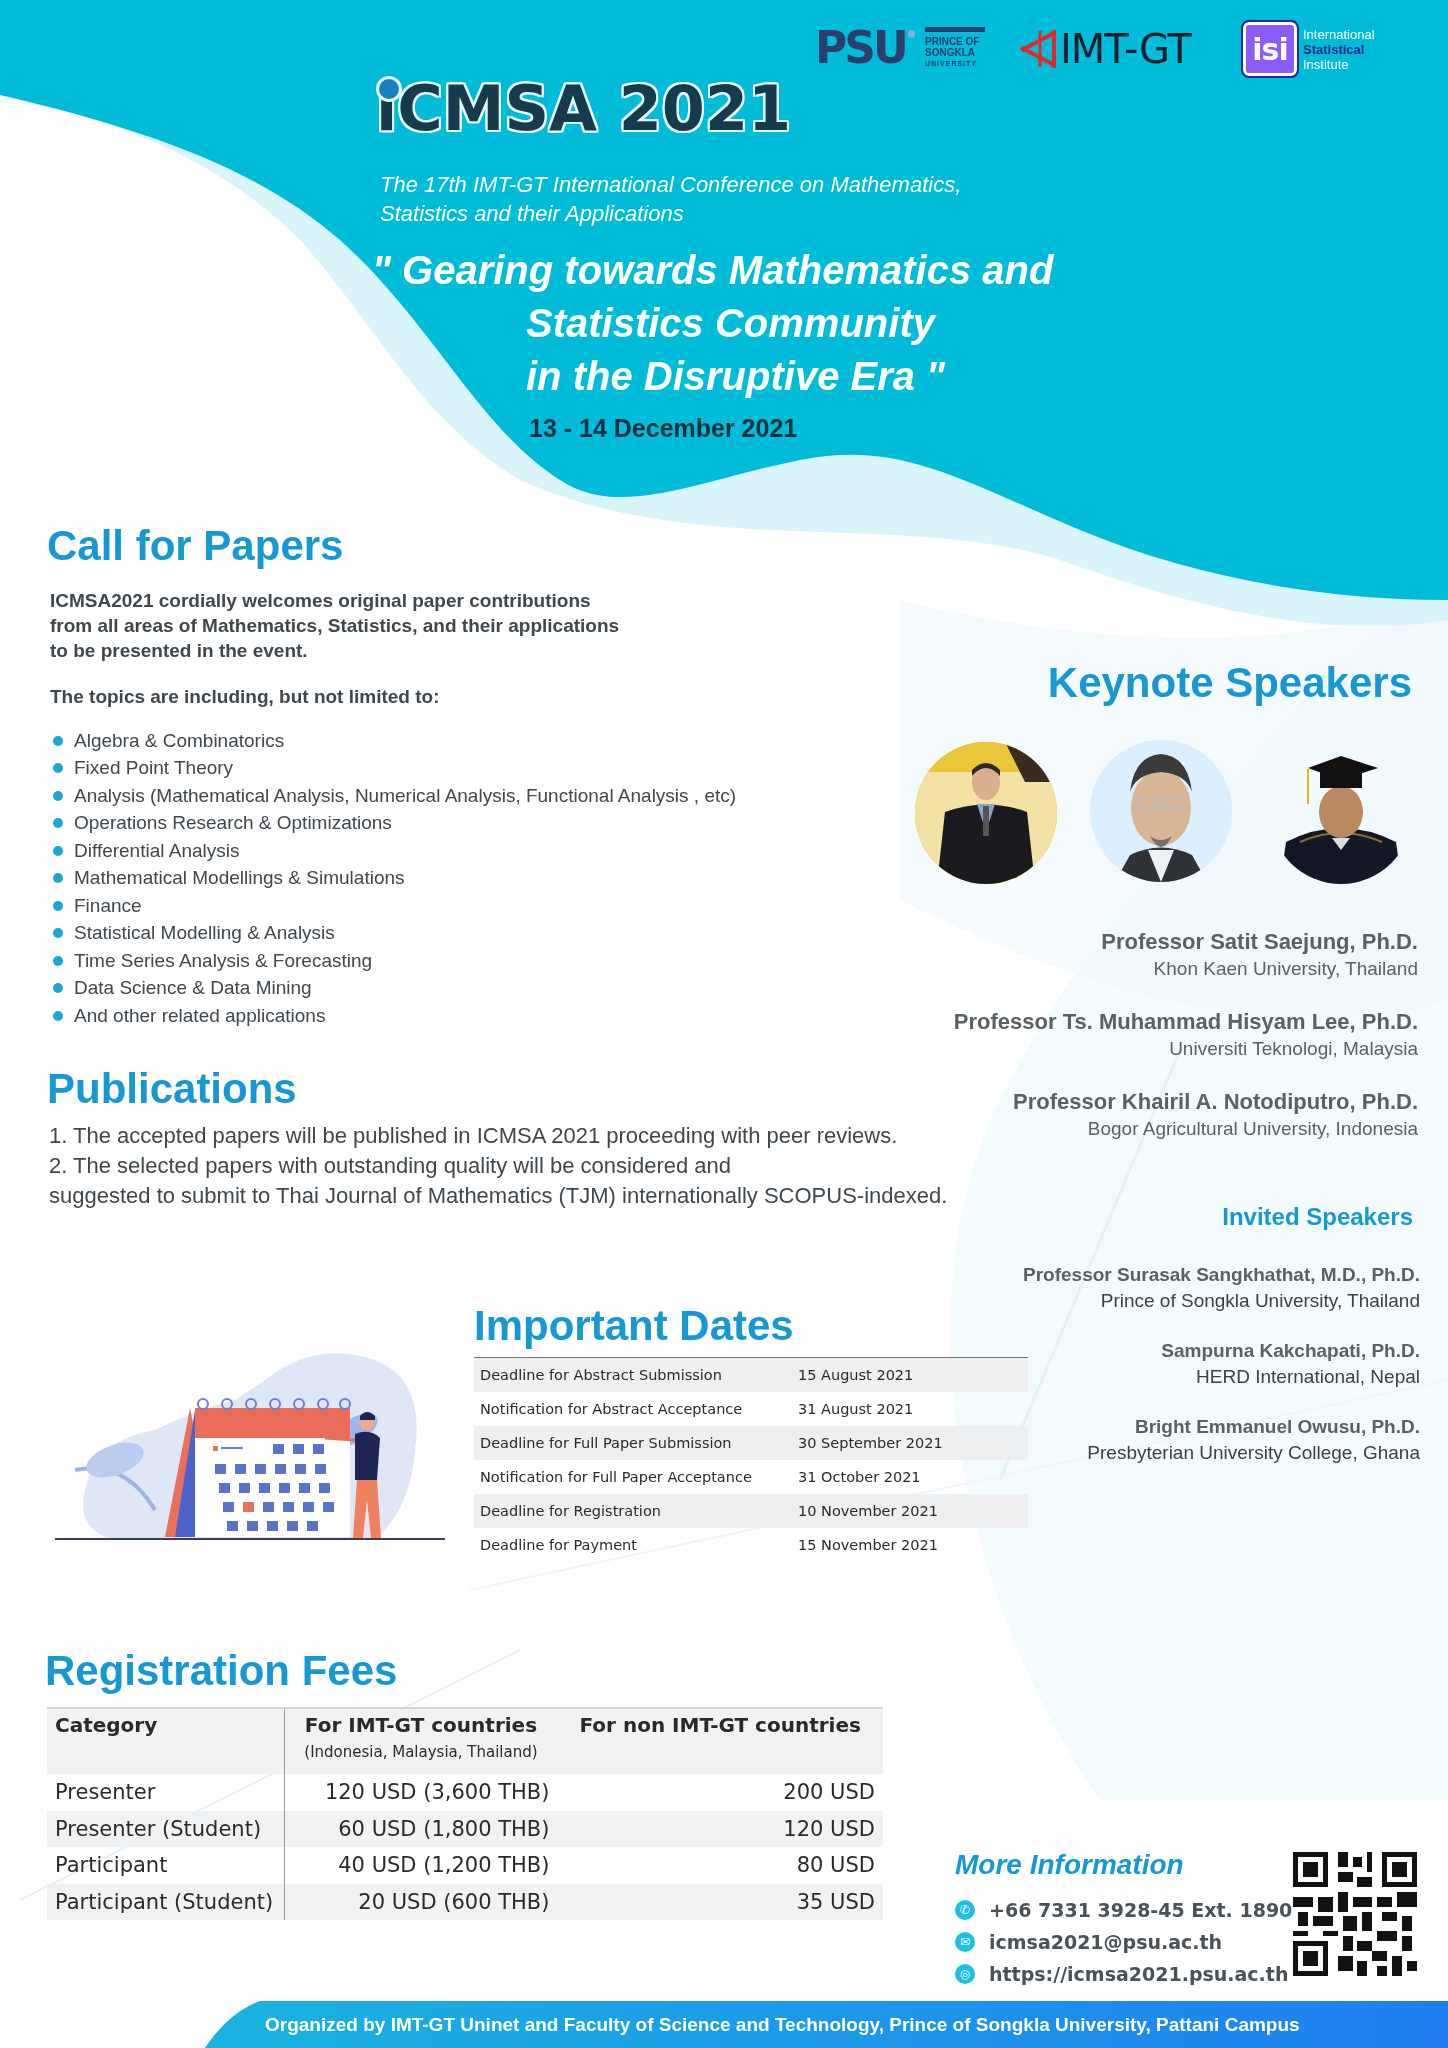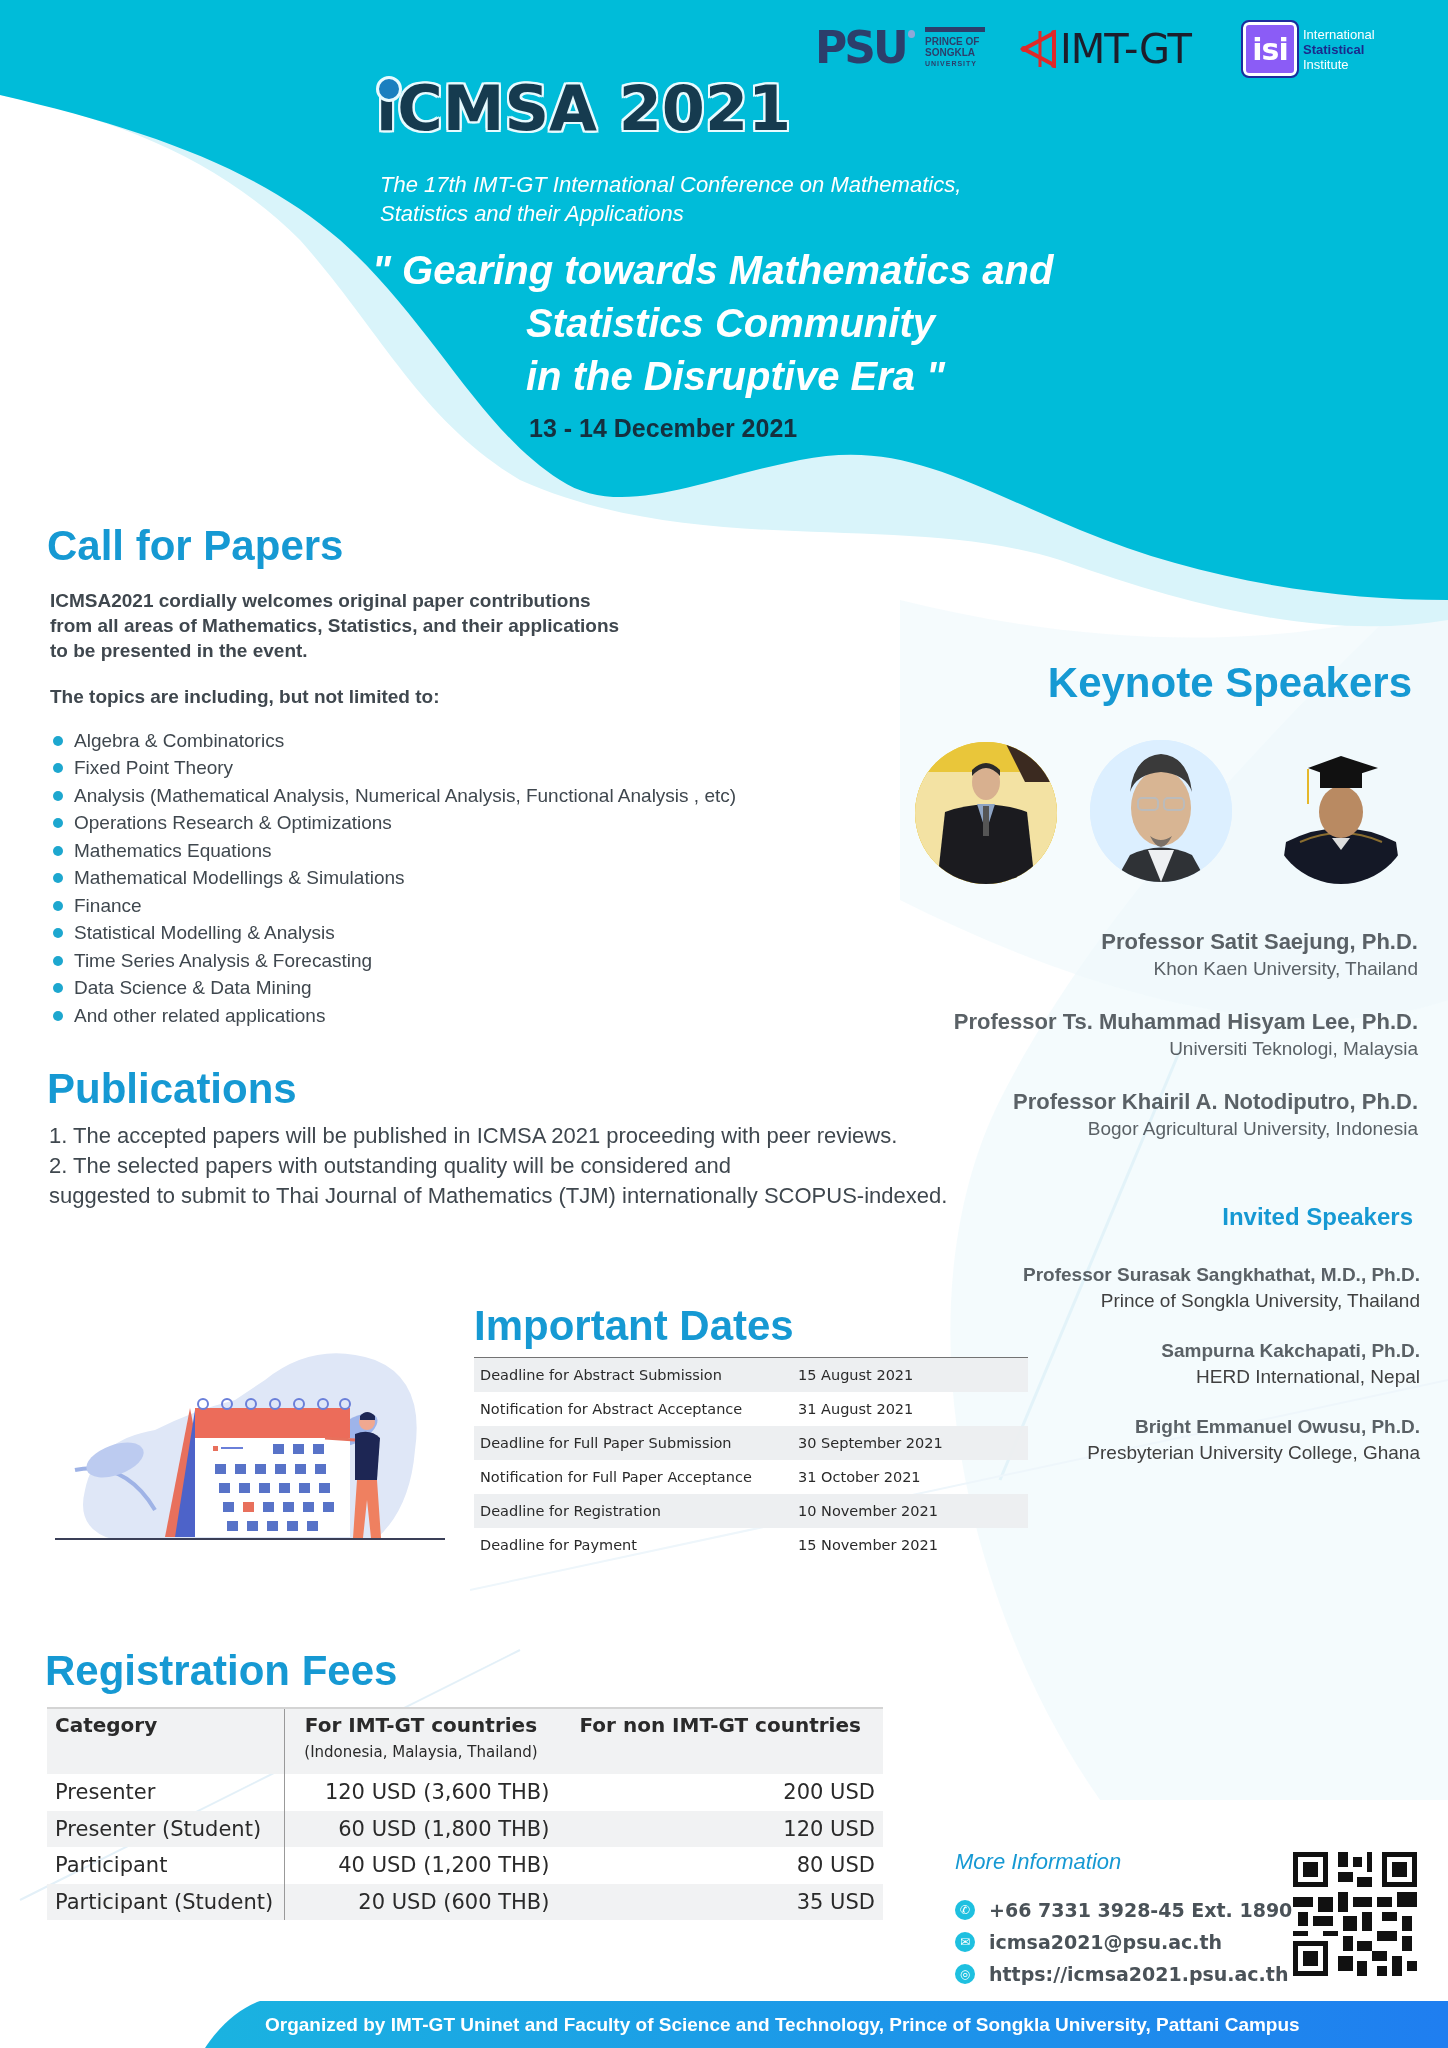--- a/index.html
+++ b/index.html
@@ -80,21 +80,21 @@
   .fees-table th, .fees-table td { font-family: "DejaVu Sans", sans-serif; color: #2a2a2a; }
   .fees-table th { font-size: 20px; font-weight: bold; padding: 4px 8px 0 8px; background: rgba(240,241,242,0.95); vertical-align: top; height: 66px; }
   .fees-table th.cat { text-align: left; width: 237px; }
   .fees-table th .sub { display: block; font-size: 15px; font-weight: normal; margin-top: 6px; }
   .fees-table td { font-size: 21px; height: 36.5px; padding: 0 8px; text-align: right; }
   .fees-table td.cat { text-align: left; border-right: 1px solid #999; }
   .fees-table th.cat { border-right: 1px solid #999; }
   .fees-table tr.odd td { background: rgba(240,241,242,0.95); }
 
   
-  .info-title { top: 1849px; left: 955px; font-size: 22px; font-style: italic; font-weight: normal; color: #1699d3; }
+  .info-title { top: 1849px; left: 955px; font-size: 28px; font-style: italic; font-weight: bold; color: #1699d3; }
   .info-list { top: 1894px; left: 955px; }
   .info-row { display: flex; align-items: center; height: 32px; }
   .info-icon { width: 20px; height: 20px; border-radius: 50%; background: #1ec0e0; margin-right: 14px; display: flex; align-items: center; justify-content: center; color: #fff; font-size: 12px; font-family: "DejaVu Sans", sans-serif; }
   .info-text { font-size: 19px; font-weight: bold; color: #4a5258; font-family: "DejaVu Sans", sans-serif; }
   .qr { top: 1852px; left: 1293px; width: 124px; height: 124px; background: #fff; }
   .footer-text { position: absolute; top: 2014px; left: 265px; font-size: 19px; font-weight: bold; color: #ffffff; z-index: 4; white-space: nowrap; }
 </style>
 </head>
 <body>
 
@@ -189,21 +189,21 @@
   <li>
       <span class="bullet"></span>
       <span>Analysis (Mathematical Analysis, Numerical Analysis, Functional Analysis , etc)</span>
     </li>
   <li>
       <span class="bullet"></span>
       <span>Operations Research &amp; Optimizations</span>
     </li>
   <li>
       <span class="bullet"></span>
-      <span>Mathematics Equations</span>
+      <span>Differential Analysis</span>
     </li>
   <li>
       <span class="bullet"></span>
       <span>Mathematical Modellings &amp; Simulations</span>
     </li>
   <li>
       <span class="bullet"></span>
       <span>Finance</span>
     </li>
   <li>

